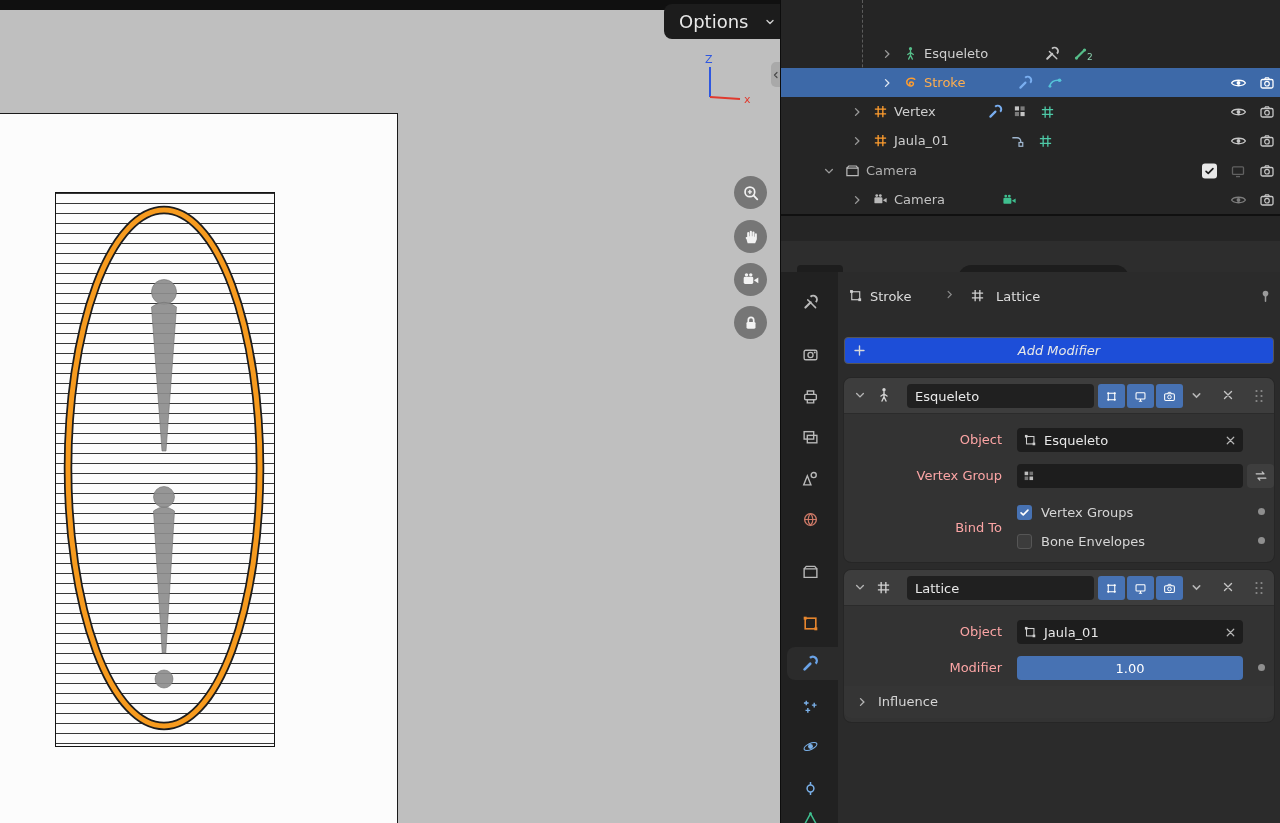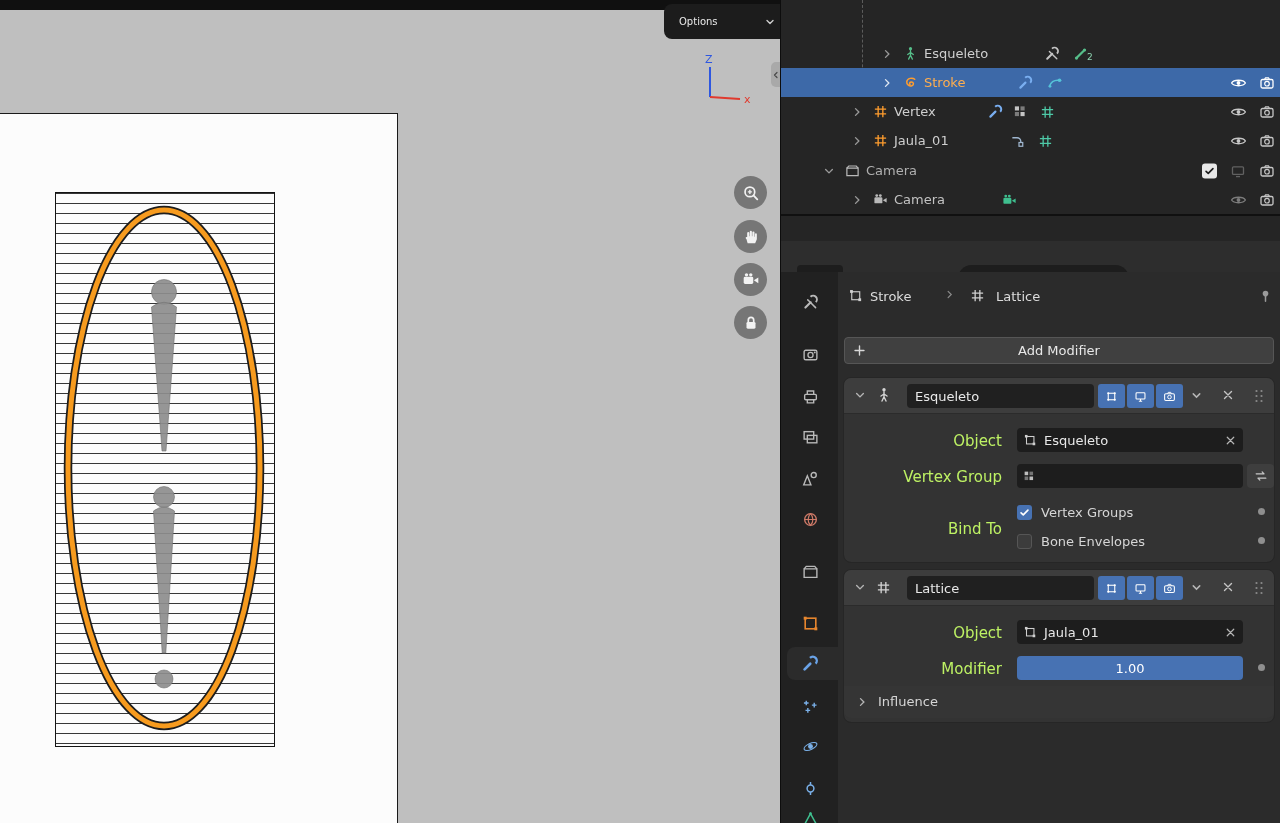--- a/index.html
+++ b/index.html
@@ -6,21 +6,21 @@
   .stage{position:relative;width:1280px;height:823px;overflow:hidden;background:#bfbfbf;}
   .a{position:absolute;}
   .flex{display:flex;align-items:center;}
   svg{display:block;}
   .ic{display:inline-flex;align-items:center;justify-content:center;flex:none;}
 
   
   .vp-topstrip{left:0;top:0;width:781px;height:10px;background:#101010;}
   .options-btn{left:664px;top:4px;width:124px;height:35px;background:#1c1c1c;border-radius:8px;
     display:flex;align-items:center;justify-content:space-between;padding:0 12px 0 15px;box-sizing:border-box;
-    color:#e8e8e8;font-size:10px;cursor:pointer;}
+    color:#e8e8e8;font-size:18px;cursor:pointer;}
   .paper{left:-2px;top:113px;width:398px;height:712px;background:#fcfcfc;border:1.5px solid #1a1a1a;}
   .lattice-grid{left:55px;top:192px;width:218px;height:553px;border:1.7px solid #141414;
     background-image:repeating-linear-gradient(to bottom, rgba(20,20,20,.85) 0 1px, transparent 1px 10px);}
   .vbtn{width:33px;height:33px;border-radius:50%;background:#767676;color:#f2f2f2;
     display:flex;align-items:center;justify-content:center;}
   .collapse-tab{left:771px;top:62px;width:10px;height:25px;background:#a9a9a9;border-radius:5px 0 0 5px;
     display:flex;align-items:center;justify-content:center;color:#4a4a4a;}
   .vp-sep{left:780px;top:0;width:1px;height:823px;background:#0d0d0d;}
 
   
@@ -40,33 +40,33 @@
   .search-box input{background:transparent;border:none;outline:none;color:#d5d5d5;font-size:13px;width:120px;margin-left:6px;
     font-family:"DejaVu Sans","Liberation Sans",sans-serif;}
   .search-box input::placeholder{color:#8a8a8a;}
 
   .tabstrip{left:0;top:272px;width:57px;height:551px;background:#212121;}
   .tab{position:absolute;left:18px;width:22px;height:22px;color:#b9b9b9;display:flex;align-items:center;justify-content:center;cursor:pointer;}
   .tab-active-bg{position:absolute;left:6px;top:375px;width:51px;height:33px;background:#2b2b2b;border-radius:8px 0 0 8px;}
 
   .content{left:57px;top:272px;width:442px;height:551px;background:#2b2b2b;}
   .crumb-txt{font-size:13px;color:#dcdcdc;}
-  .addmod-btn{position:absolute;left:6px;top:65px;width:430px;height:27px;background:#404040;border:1px solid #565656;
+  .addmod-btn{position:absolute;left:6px;top:65px;width:430px;height:27px;background:#1d4ed8;border:1px solid #565656;
     border-radius:4px;box-sizing:border-box;display:flex;align-items:center;justify-content:center;
-    color:#e8e8e8;font-size:13px;cursor:pointer;}
+    color:#e8e8e8;font-size:13px;cursor:pointer;font-style:italic;}
   .addmod-btn .plus{position:absolute;left:8px;color:#d8d8d8;}
 
   .panel{position:absolute;left:6px;width:430px;background:#333333;border-radius:7px;outline:1px solid #262626;}
   .panel-hd{position:absolute;left:0;top:0;width:100%;height:36px;background:#3d3d3d;border-radius:7px 7px 0 0;
     border-bottom:1px solid #2b2b2b;box-sizing:border-box;}
   .name-field{position:absolute;left:63px;top:6px;width:187px;height:24px;background:#202020;border-radius:4px;
     display:flex;align-items:center;padding-left:8px;box-sizing:border-box;color:#e8e8e8;font-size:13px;}
   .hbtn{position:absolute;top:6px;width:27px;height:24px;background:#4772b3;border-radius:3px;color:#fff;
     display:flex;align-items:center;justify-content:center;cursor:pointer;}
-  .plabel{position:absolute;left:0;width:158px;text-align:right;font-size:15px;color:#bef264;}
+  .plabel{position:absolute;left:0;width:158px;text-align:right;font-size:13px;color:#fca5a5;}
   .pfield{position:absolute;left:173px;width:226px;height:24px;background:#1d1d1d;border-radius:4px;
     display:flex;align-items:center;padding:0 6px;box-sizing:border-box;color:#e8e8e8;font-size:13px;}
   .pfield .ftxt{flex:1;margin-left:7px;white-space:nowrap;}
   .slider{position:absolute;left:173px;width:226px;height:24px;background:#4772b3;border-radius:4px;
     display:flex;align-items:center;justify-content:center;color:#fff;font-size:13px;cursor:ew-resize;}
   .chk{width:15px;height:15px;border-radius:3px;box-sizing:border-box;display:flex;align-items:center;justify-content:center;cursor:pointer;}
   .chk.on{background:#4772b3;}
   .chk.off{background:#3c3c3c;border:1px solid #565656;}
   .chklabel{margin-left:9px;font-size:13px;color:#d6d6d6;}
   .dot{position:absolute;left:414px;width:7px;height:7px;border-radius:50%;background:#8f8f8f;}

